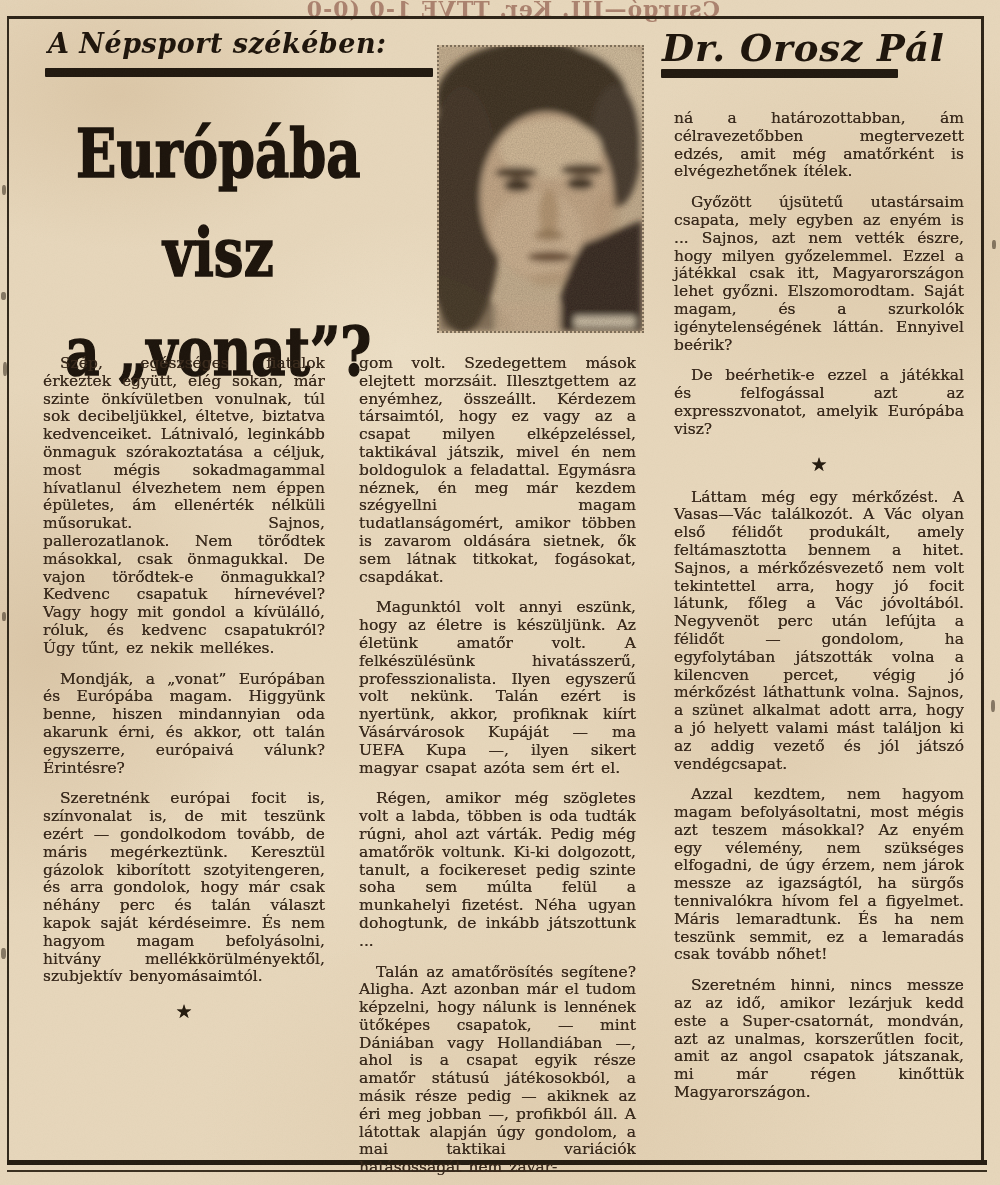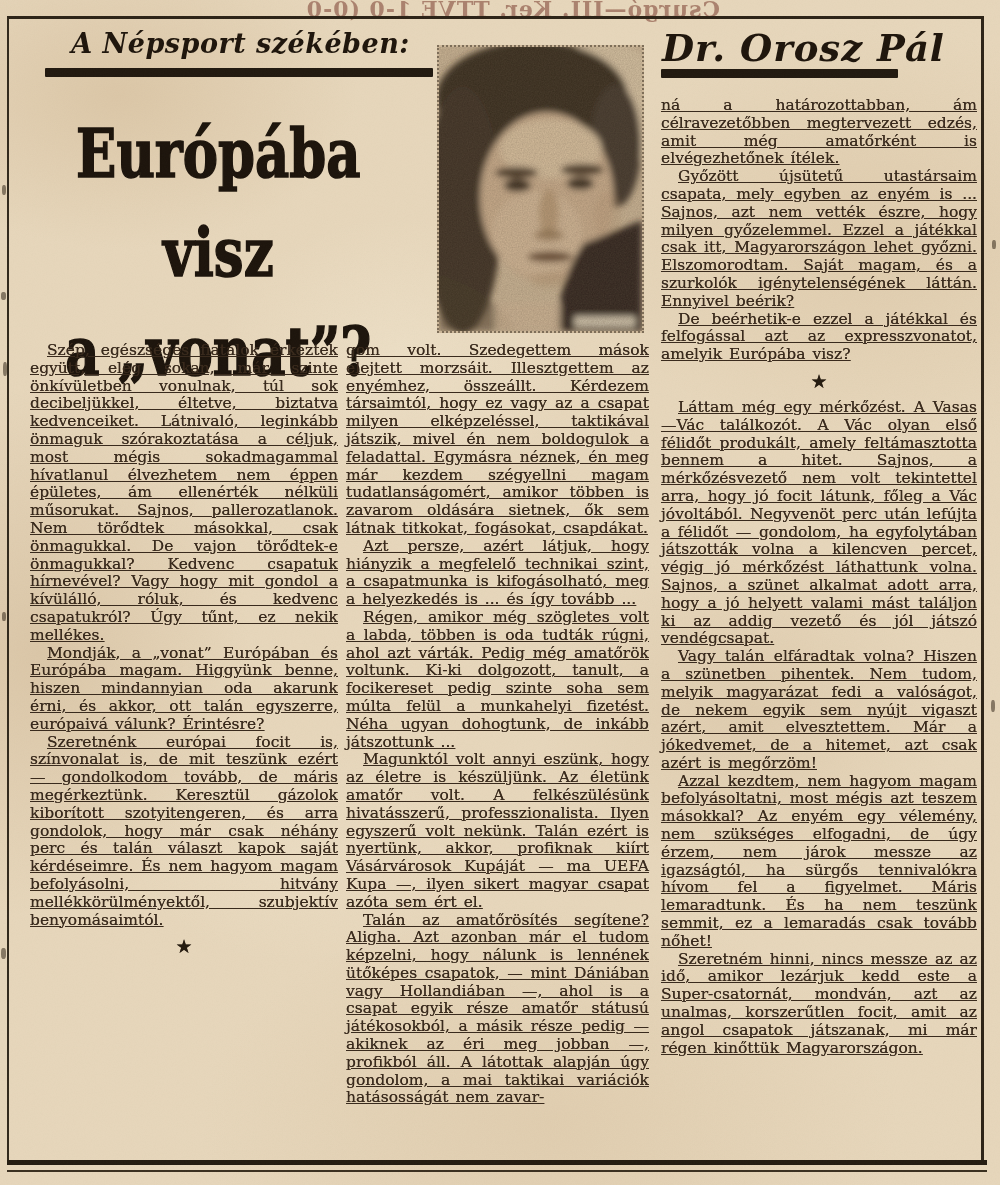--- a/index.html
+++ b/index.html
@@ -36,21 +36,21 @@
     position:absolute;left:7px;top:16px;width:977px;height:1144px;
     border-top:3px solid #2c2317;border-left:2px solid #32291c;border-right:3px solid #2c2317;
     box-sizing:border-box;
   }
   .rule-bottom-thick{position:absolute;left:7px;top:1160px;width:980px;height:5px;background:#241c11;}
   .rule-bottom-thin{position:absolute;left:7px;top:1170px;width:980px;height:2px;background:#3a2f20;}
 
   
   .kicker{
     position:absolute;left:48px;top:28px;width:385px;
-    text-align:center;font-family:"DejaVu Serif", serif;
+    text-align:left;font-family:"DejaVu Serif", serif;
     font-style:italic;font-weight:bold;font-size:27px;color:#1e150c;
     letter-spacing:.5px;
   }
   .kicker-bar{position:absolute;left:45px;top:68px;width:388px;height:9px;background:#211910;border-radius:1px;}
   .byline{
     position:absolute;left:662px;top:26px;width:236px;
     text-align:left;font-family:"DejaVu Serif", serif;
     font-style:italic;font-weight:bold;font-size:37px;color:#1e150c;
     letter-spacing:1px;white-space:nowrap;
   }
@@ -77,21 +77,21 @@
   
   .col{
     position:absolute;
     font-size:15.5px;line-height:17.8px;color:#38291c;
     text-align:justify;word-spacing:2px;
     text-shadow:0 0 .5px rgba(56,41,28,.85);
   }
   .col1{left:30px;top:342px;width:308px;}
   .col2{left:346px;top:342px;width:303px;}
   .col3{left:661px;top:97px;width:316px;}
-  .par{margin:0;text-indent:17px;text-decoration:underline;}
+  .par{margin:13px;text-indent:17px;}
   .par.noindent{text-indent:0;}
   .star-divider{
     text-align:center;font-size:19px;line-height:24px;color:#241b10;
     margin:5px 0 6px 0;text-indent:0;
   }
 
   
   .speck{position:absolute;background:rgba(52,40,26,.55);border-radius:40%;}
 </style>
 </head>
@@ -155,32 +155,30 @@
 </div>
 
 <div class="col col1">
     <p class="par">Szép, egészséges fiatalok érkeztek együtt, elég sokan, már szinte önkívületben vonulnak, túl sok decibeljükkel, éltetve, biztatva kedvenceiket. Látnivaló, leginkább önmaguk szórakoztatása a céljuk, most mégis sokadmagammal hívatlanul élvezhetem nem éppen épületes, ám ellenérték nélküli műsorukat. Sajnos, pallerozatlanok. Nem törődtek másokkal, csak önmagukkal. De vajon törődtek-e önmagukkal? Kedvenc csapatuk hírnevével? Vagy hogy mit gondol a kívülálló, róluk, és kedvenc csapatukról? Úgy tűnt, ez nekik mellékes.</p>
     <p class="par">Mondják, a „vonat” Európában és Európába magam. Higgyünk benne, hiszen mindannyian oda akarunk érni, és akkor, ott talán egyszerre, európaivá válunk? Érintésre?</p>
     <p class="par">Szeretnénk európai focit is, színvonalat is, de mit teszünk ezért — gondolkodom tovább, de máris megérkeztünk. Keresztül gázolok kiborított szotyitengeren, és arra gondolok, hogy már csak néhány perc és talán választ kapok saját kérdéseimre. És nem hagyom magam befolyásolni, hitvány mellékkörülményektől, szubjektív benyomásaimtól.</p>
     <div class="star-divider">★</div>
   </div>
 <div class="col col2">
     <p class="par noindent">gom volt. Szedegettem mások elejtett morzsáit. Illesztgettem az enyémhez, összeállt. Kérdezem társaimtól, hogy ez vagy az a csapat milyen elképzeléssel, taktikával játszik, mivel én nem boldogulok a feladattal. Egymásra néznek, én meg már kezdem szégyellni magam tudatlanságomért, amikor többen is zavarom oldására sietnek, ők sem látnak titkokat, fogásokat, csapdákat.</p>
-    <p class="par">Azt persze, azért látjuk, hogy hiányzik a megfelelő technikai szint, a csapatmunka is kifogásolható, meg a helyezkedés is ... és így tovább ...</p>
+    <p class="par">Magunktól volt annyi eszünk, hogy az életre is készüljünk. Az életünk amatőr volt. A felkészülésünk hivatásszerű, professzionalista. Ilyen egyszerű volt nekünk. Talán ezért is nyertünk, akkor, profiknak kiírt Vásárvárosok Kupáját — ma UEFA Kupa —, ilyen sikert magyar csapat azóta sem ért el.</p>
     <p class="par">Régen, amikor még szögletes volt a labda, többen is oda tudták rúgni, ahol azt várták. Pedig még amatőrök voltunk. Ki-ki dolgozott, tanult, a focikereset pedig szinte soha sem múlta felül a munkahelyi fizetést. Néha ugyan dohogtunk, de inkább játszottunk ...</p>
-    <p class="par">Magunktól volt annyi eszünk, hogy az életre is készüljünk. Az életünk amatőr volt. A felkészülésünk hivatásszerű, professzionalista. Ilyen egyszerű volt nekünk. Talán ezért is nyertünk, akkor, profiknak kiírt Vásárvárosok Kupáját — ma UEFA Kupa —, ilyen sikert magyar csapat azóta sem ért el.</p>
     <p class="par">Talán az amatőrösítés segítene? Aligha. Azt azonban már el tudom képzelni, hogy nálunk is lennének ütőképes csapatok, — mint Dániában vagy Hollandiában —, ahol is a csapat egyik része amatőr státusú játékosokból, a másik része pedig — akiknek az éri meg jobban —, profikból áll. A látottak alapján úgy gondolom, a mai taktikai variációk hatásosságát nem zavar-</p>
   </div>
 <div class="col col3">
     <p class="par noindent">ná a határozottabban, ám célravezetőbben megtervezett edzés, amit még amatőrként is elvégezhetőnek ítélek.</p>
     <p class="par">Győzött újsütetű utastársaim csapata, mely egyben az enyém is ... Sajnos, azt nem vették észre, hogy milyen győzelemmel. Ezzel a játékkal csak itt, Magyarországon lehet győzni. Elszomorodtam. Saját magam, és a szurkolók igénytelenségének láttán. Ennyivel beérik?</p>
     <p class="par">De beérhetik-e ezzel a játékkal és felfogással azt az expresszvonatot, amelyik Európába visz?</p>
     <div class="star-divider">★</div>
     <p class="par">Láttam még egy mérkőzést. A Vasas—Vác találkozót. A Vác olyan első félidőt produkált, amely feltámasztotta bennem a hitet. Sajnos, a mérkőzésvezető nem volt tekintettel arra, hogy jó focit látunk, főleg a Vác jóvoltából. Negyvenöt perc után lefújta a félidőt — gondolom, ha egyfolytában játszották volna a kilencven percet, végig jó mérkőzést láthattunk volna. Sajnos, a szünet alkalmat adott arra, hogy a jó helyett valami mást találjon ki az addig vezető és jól játszó vendégcsapat.</p>
-    <p class="par">Vagy talán elfáradtak volna? Hiszen a szünetben pihentek. Nem tudom, melyik magyarázat fedi a valóságot, de nekem egyik sem nyújt vigaszt azért, amit elvesztettem. Már a jókedvemet, de a hitemet, azt csak azért is megőrzöm!</p>
     <p class="par">Azzal kezdtem, nem hagyom magam befolyásoltatni, most mégis azt teszem másokkal? Az enyém egy vélemény, nem szükséges elfogadni, de úgy érzem, nem járok messze az igazságtól, ha sürgős tennivalókra hívom fel a figyelmet. Máris lemaradtunk. És ha nem teszünk semmit, ez a lemaradás csak tovább nőhet!</p>
     <p class="par">Szeretném hinni, nincs messze az az idő, amikor lezárjuk kedd este a Super-csatornát, mondván, azt az unalmas, korszerűtlen focit, amit az angol csapatok játszanak, mi már régen kinőttük Magyarországon.</p>
   </div>
 
 <div class="speck" style="left:2px;top:185px;width:4px;height:10px;"></div>
 <div class="speck" style="left:1px;top:292px;width:5px;height:8px;"></div>
 <div class="speck" style="left:3px;top:362px;width:4px;height:14px;"></div>
 <div class="speck" style="left:2px;top:612px;width:4px;height:9px;"></div>
 <div class="speck" style="left:1px;top:948px;width:5px;height:11px;"></div>
 <div class="speck" style="left:992px;top:240px;width:4px;height:9px;"></div>

